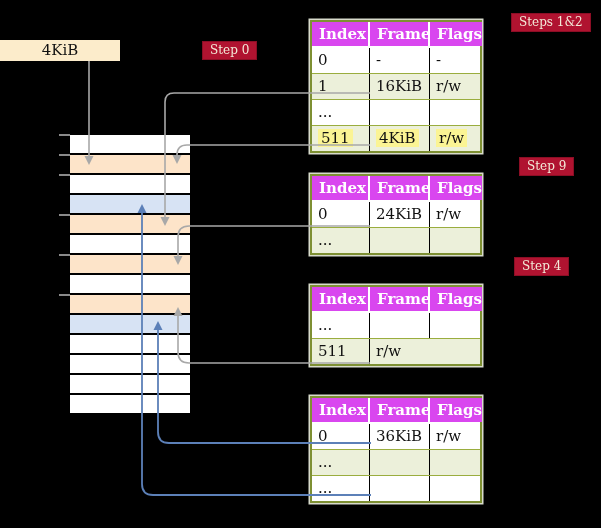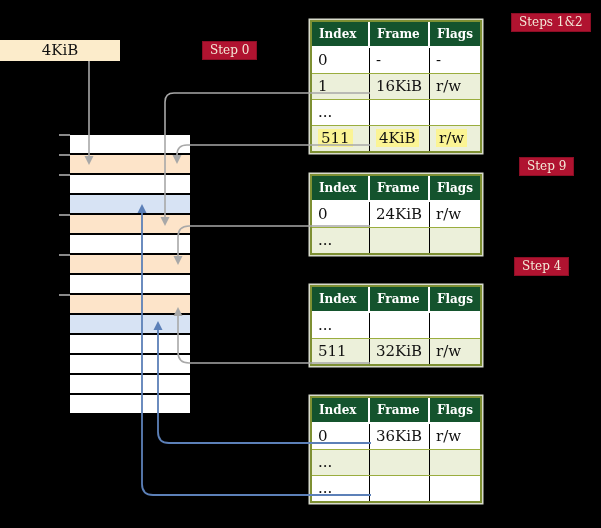--- a/index.html
+++ b/index.html
@@ -24,22 +24,22 @@
   .mem-row[data-kind="free"]{background:#ffffff;}
   .mem-row[data-kind="pagetable"]{background:#fde4c9;}
   .mem-row[data-kind="mapped"]{background:#d7e3f4;}
   .tick{position:absolute;left:59px;width:11px;height:2px;background:#8a8a8a;}
 
   
   .pt{position:absolute;left:310px;width:172px;box-sizing:border-box;background:#fff;
       border:2.5px solid #7e9033;box-shadow:0 0 0 1.5px #d8dbcc;}
   .pt-head,.pt-row{display:grid;grid-template-columns:58px 60px 1fr;}
   .pt-head{border-bottom:2px solid #ffffff;}
-  .pt-hcell{background:#14532d;color:#fff;font-weight:bold;height:24px;line-height:24px;
-            padding-left:7px;font-size:12px;border-right:2px solid #ffffff;}
+  .pt-hcell{background:#d946ef;color:#fff;font-weight:bold;height:24px;line-height:24px;
+            padding-left:7px;font-size:15px;border-right:2px solid #ffffff;}
   .pt-hcell:last-child{border-right:none;}
   .pt-cell{height:25px;line-height:25px;padding-left:6px;font-size:15px;color:#111;
            border-right:1.5px solid #000;overflow:hidden;white-space:nowrap;}
   .pt-cell:last-child{border-right:none;}
   .pt-row + .pt-row{border-top:1.5px solid #9aad3e;}
   .pt-row:nth-child(odd){background:#ecf0da;}
   .pt-row[data-hl="yes"] span{background:#fbf494;padding:0 3px;}
 
   
   .overlay{position:absolute;left:0;top:0;z-index:10;pointer-events:none;}
@@ -136,21 +136,20 @@
       <div class="pt-hcell">Frame</div>
       <div class="pt-hcell">Flags</div>
     </div>
     <div class="pt-row">
       <div class="pt-cell"><span>...</span></div>
       <div class="pt-cell"><span></span></div>
       <div class="pt-cell"><span></span></div>
     </div>
     <div class="pt-row">
       <div class="pt-cell"><span>511</span></div>
-      <div class="pt-cell"><span>32KiB</span></div>
       <div class="pt-cell"><span>r/w</span></div>
     </div>
   </div>
 
   <div class="pt" style="top:396px">
     <div class="pt-head">
       <div class="pt-hcell">Index</div>
       <div class="pt-hcell">Frame</div>
       <div class="pt-hcell">Flags</div>
     </div>

